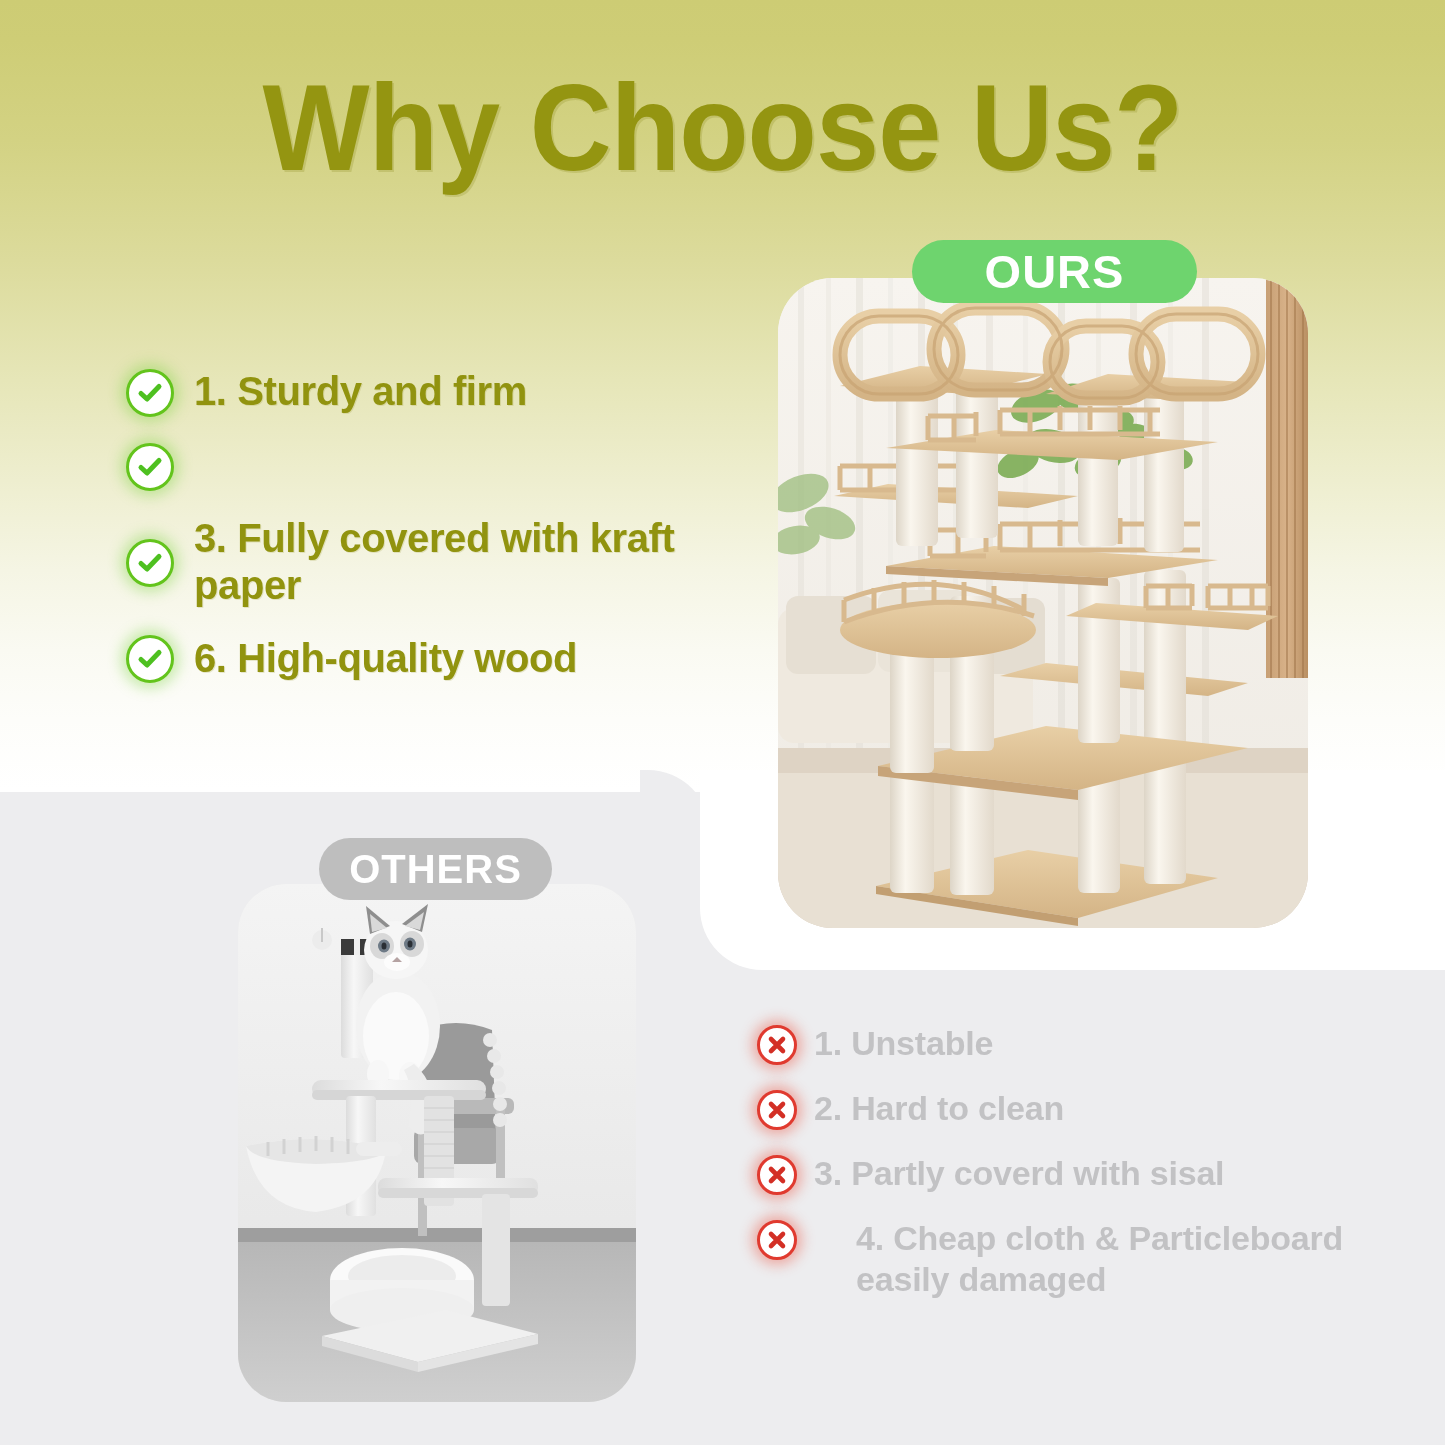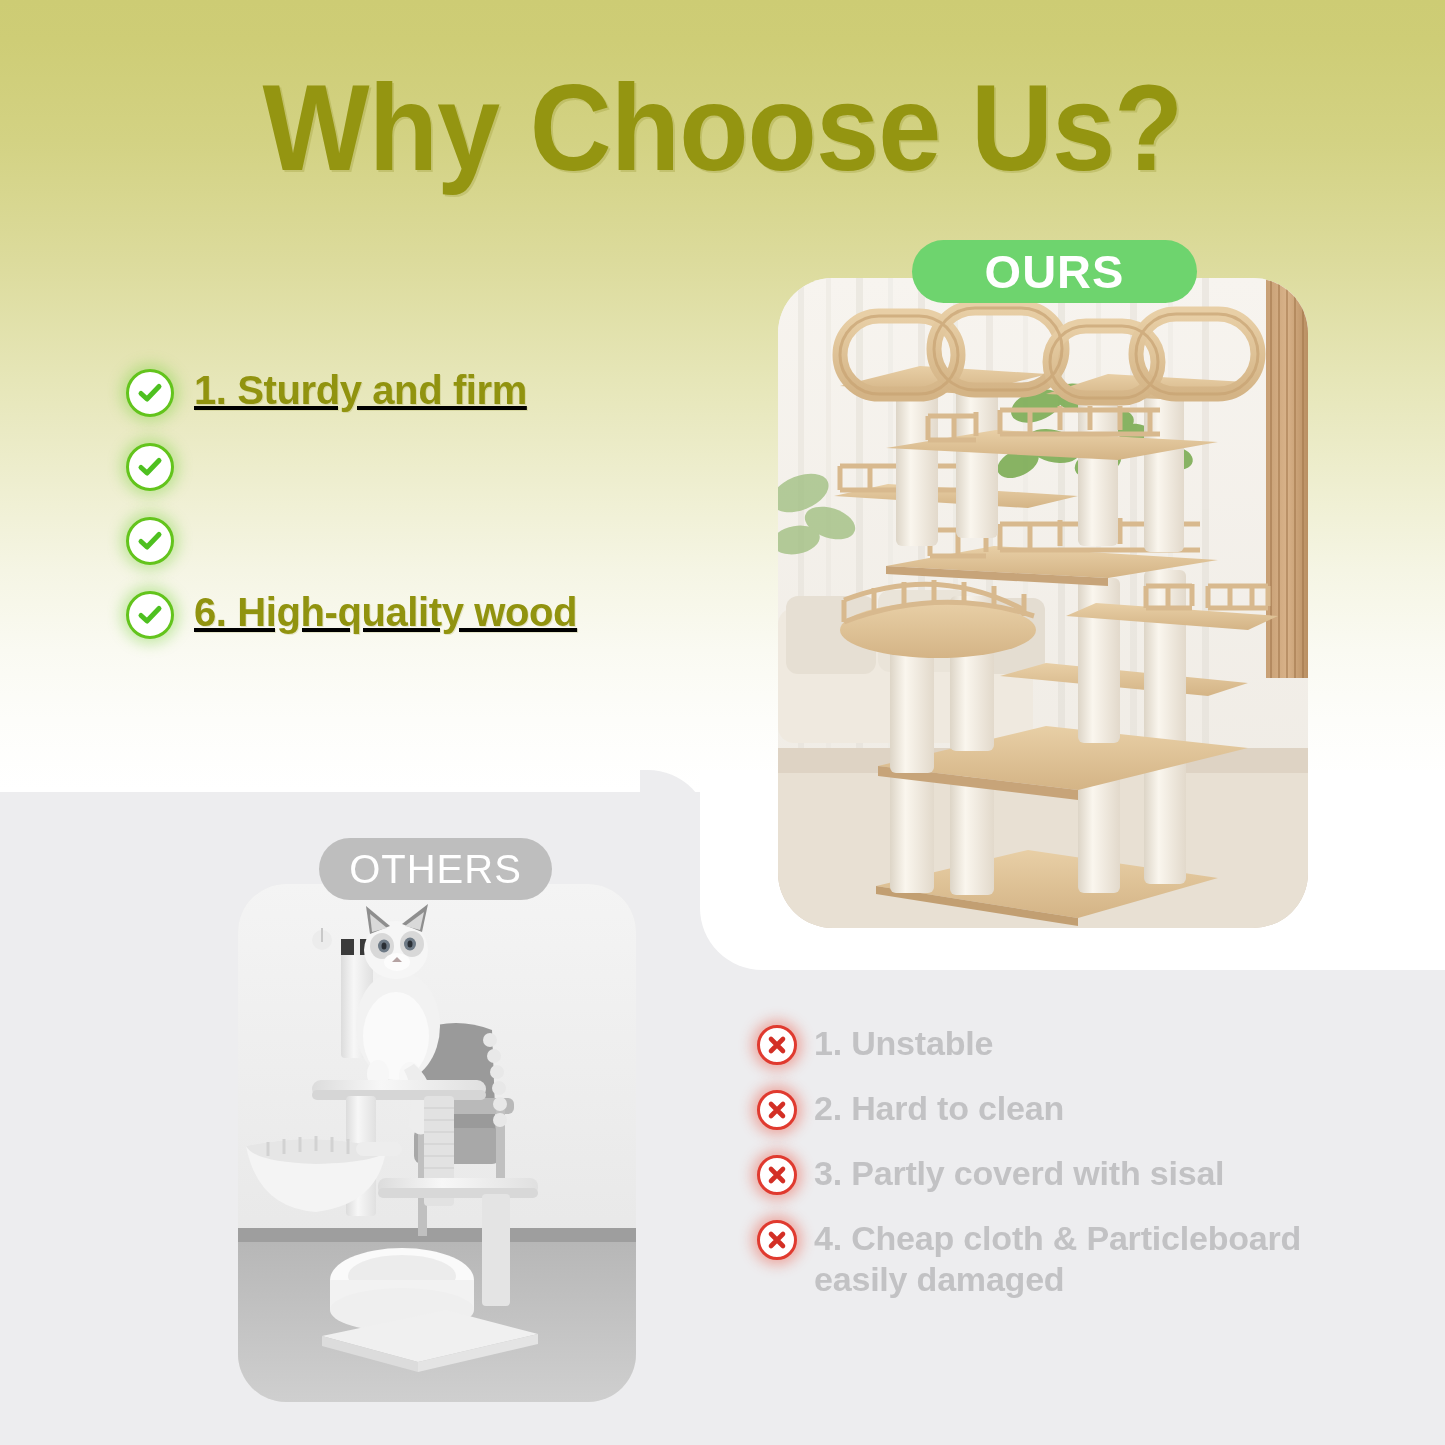--- a/index.html
+++ b/index.html
@@ -64,23 +64,22 @@
   }
 
   
   .pros-list {
     position: absolute;
     left: 126px; top: 365px;
     width: 600px;
   }
   .pro-row {
     display: flex;
-    align-items: flex-start;
+    align-items: center;
     margin-bottom: 22px;
-    text-decoration: underline;
   }
   .pro-row:last-child { margin-bottom: 0; }
 
   .check-icon {
     position: relative;
     flex: 0 0 auto;
     width: 48px; height: 48px;
     margin-top: 4px; margin-right: 20px;
     border-radius: 50%;
     background: #ffffff;
@@ -144,36 +143,36 @@
     left: 319px; top: 838px;
     width: 233px; height: 62px;
     background: #bebebe;
     border-radius: 31px;
     display: flex; align-items: center; justify-content: center;
     z-index: 5;
   }
   .badge-others span {
     color: #ffffff;
     font-size: 40px;
-    font-weight: 400;
+    font-weight: 700;
     letter-spacing: 1px;
   }
 
   
   .cons-list {
     position: absolute;
     left: 757px; top: 1022px;
     width: 640px;
   }
   .con-row {
     display: flex;
     align-items: flex-start;
     margin-bottom: 22px;
   }
-  .con-row:last-child { margin-bottom: 0; }
+  .con-row:last-child { margin-bottom: 0; gap: 42px; }
 
   .x-icon {
     position: relative;
     flex: 0 0 auto;
     width: 40px; height: 40px;
     margin-top: 3px; margin-right: 17px;
     border-radius: 50%;
     background: #ffffff;
     border: 3px solid #e03a2f;
     box-shadow: 0 0 13px 5px rgba(235, 70, 50, 0.40),
@@ -222,20 +221,21 @@
         </svg>
       </span>
     </div>
 
     <div class="pro-row">
       <span class="check-icon">
         <svg width="28" height="28" viewBox="0 0 28 28">
           <path d="M5 14.5 L11 20 L23 7.5" fill="none" stroke="#4ec020" stroke-width="5" stroke-linecap="round" stroke-linejoin="round"></path>
         </svg>
       </span>
+      <span class="pro-text">3. Fully covered with kraft paper</span>
     </div>
 
     <div class="pro-row">
       <span class="check-icon">
         <svg width="28" height="28" viewBox="0 0 28 28">
           <path d="M5 14.5 L11 20 L23 7.5" fill="none" stroke="#4ec020" stroke-width="5" stroke-linecap="round" stroke-linejoin="round"></path>
         </svg>
       </span>
       <span class="pro-text">6. High-quality wood</span>
     </div>

